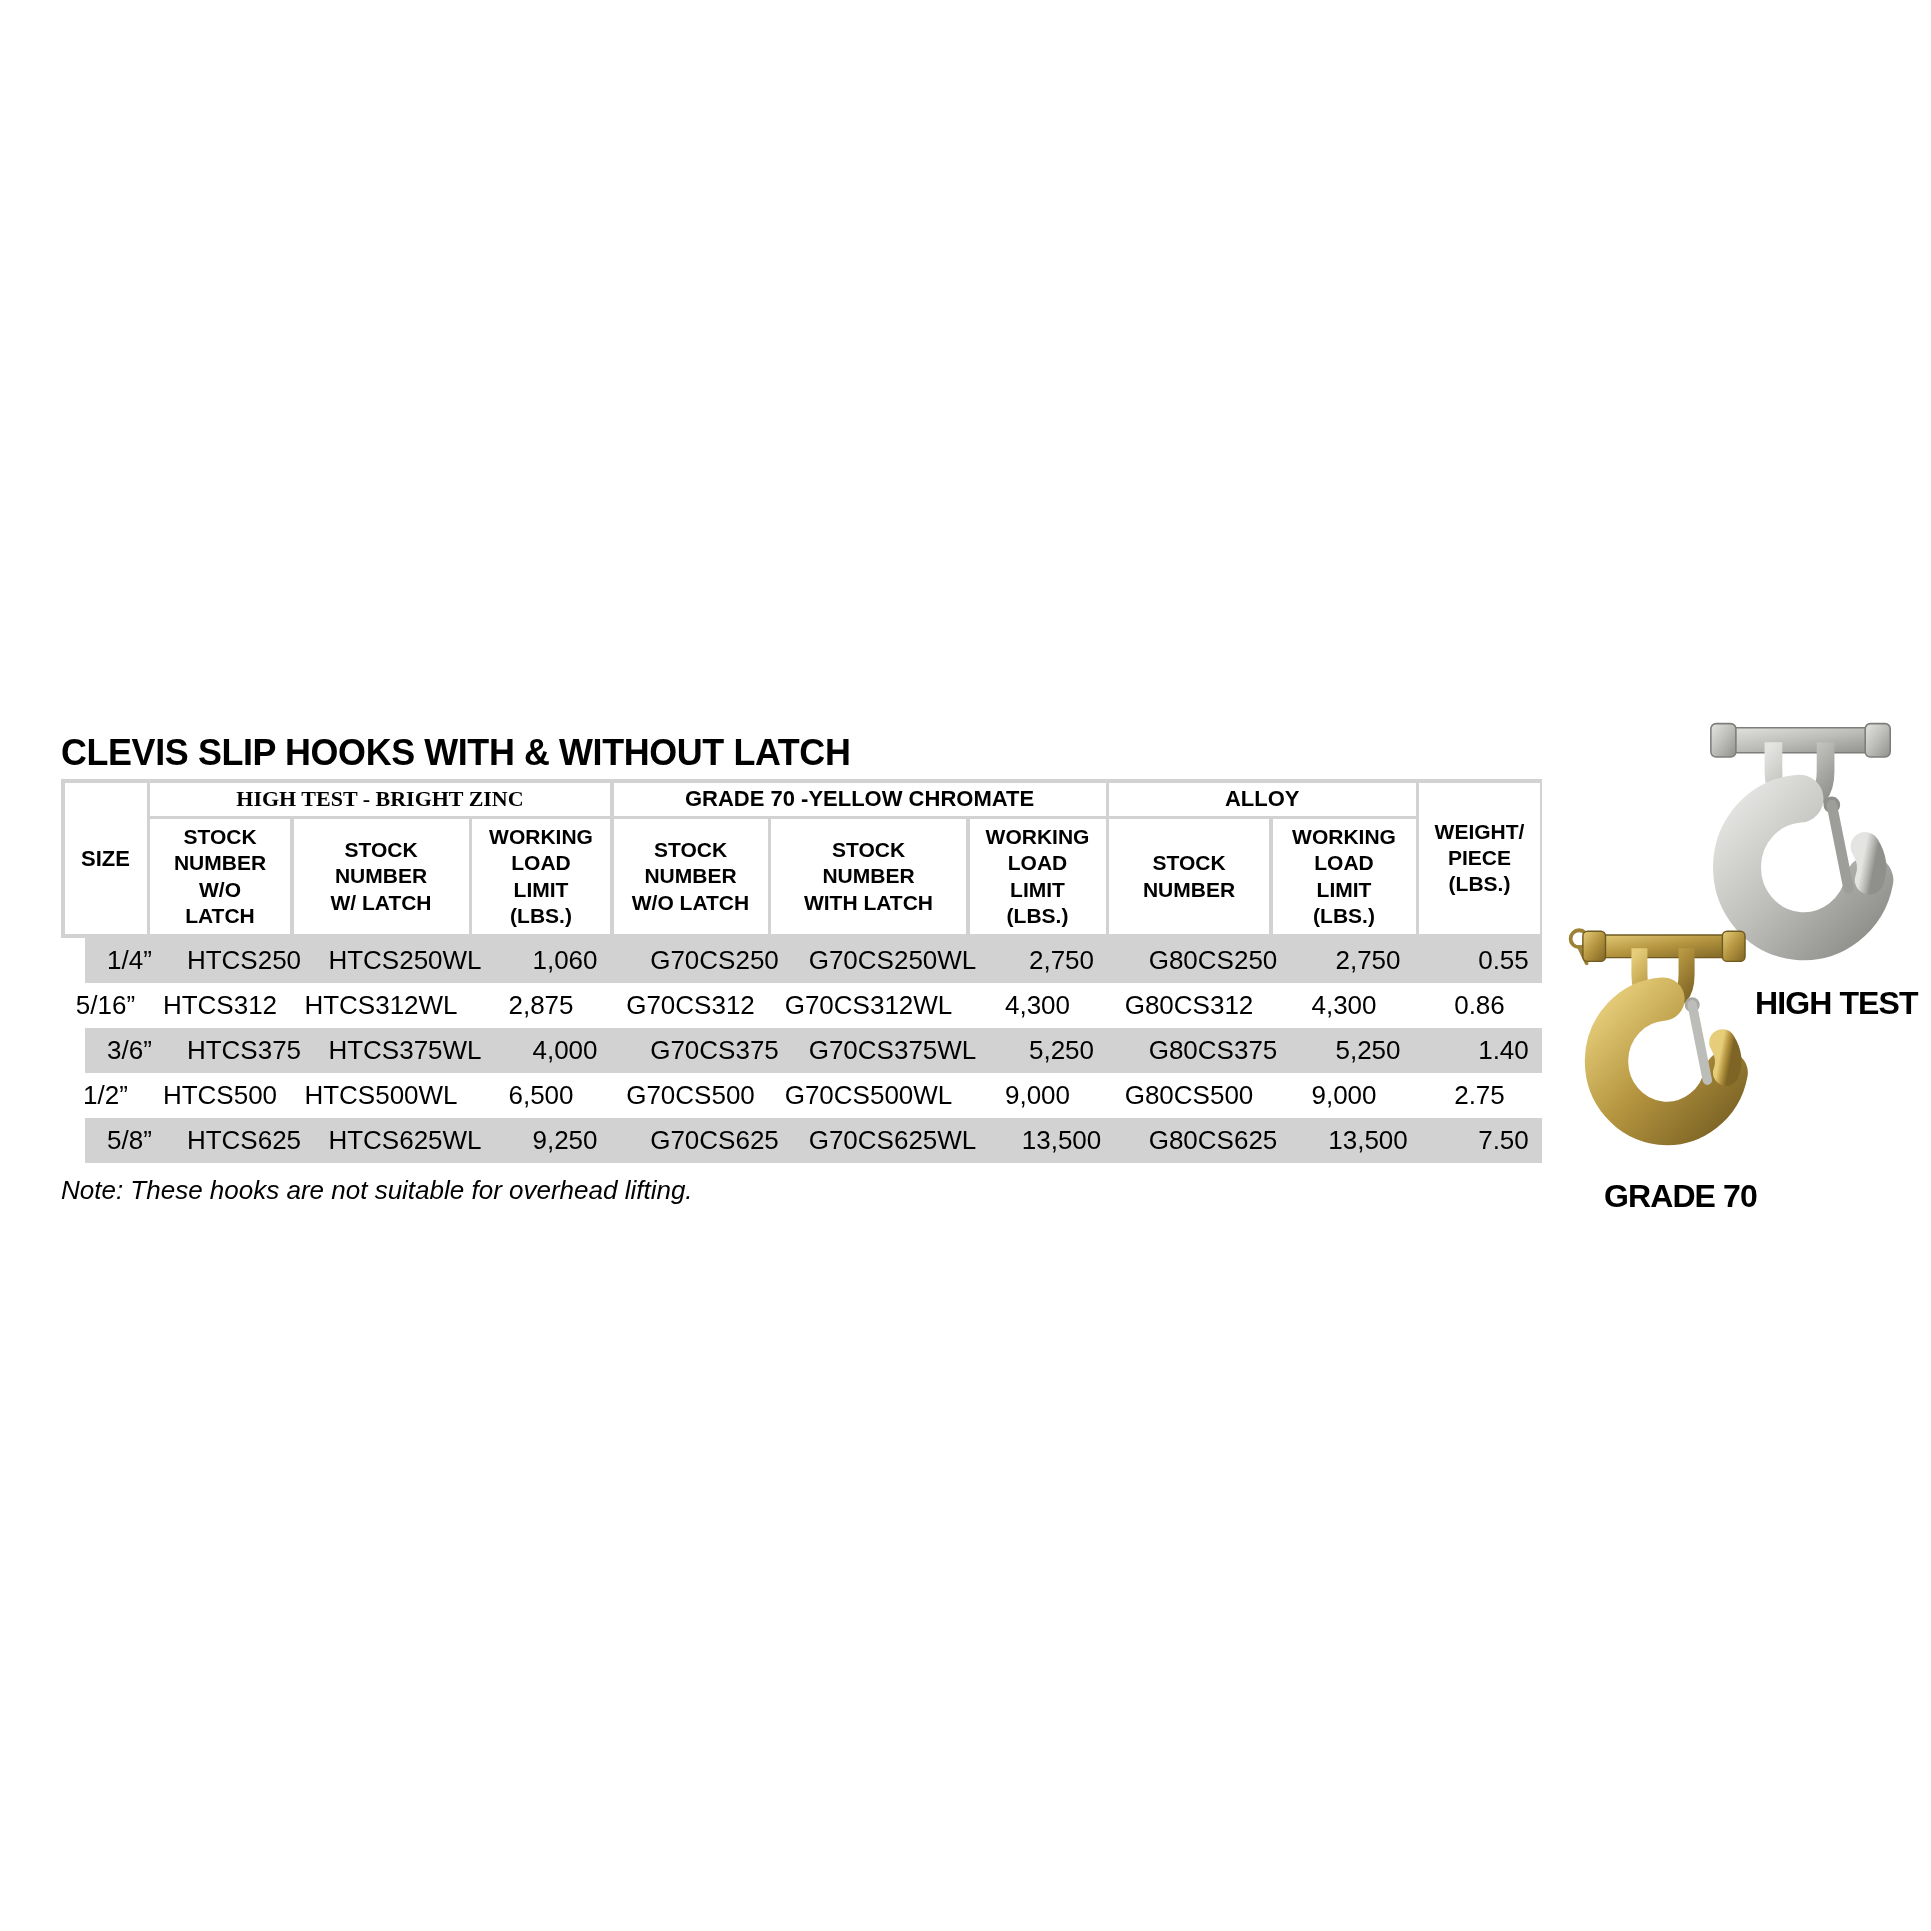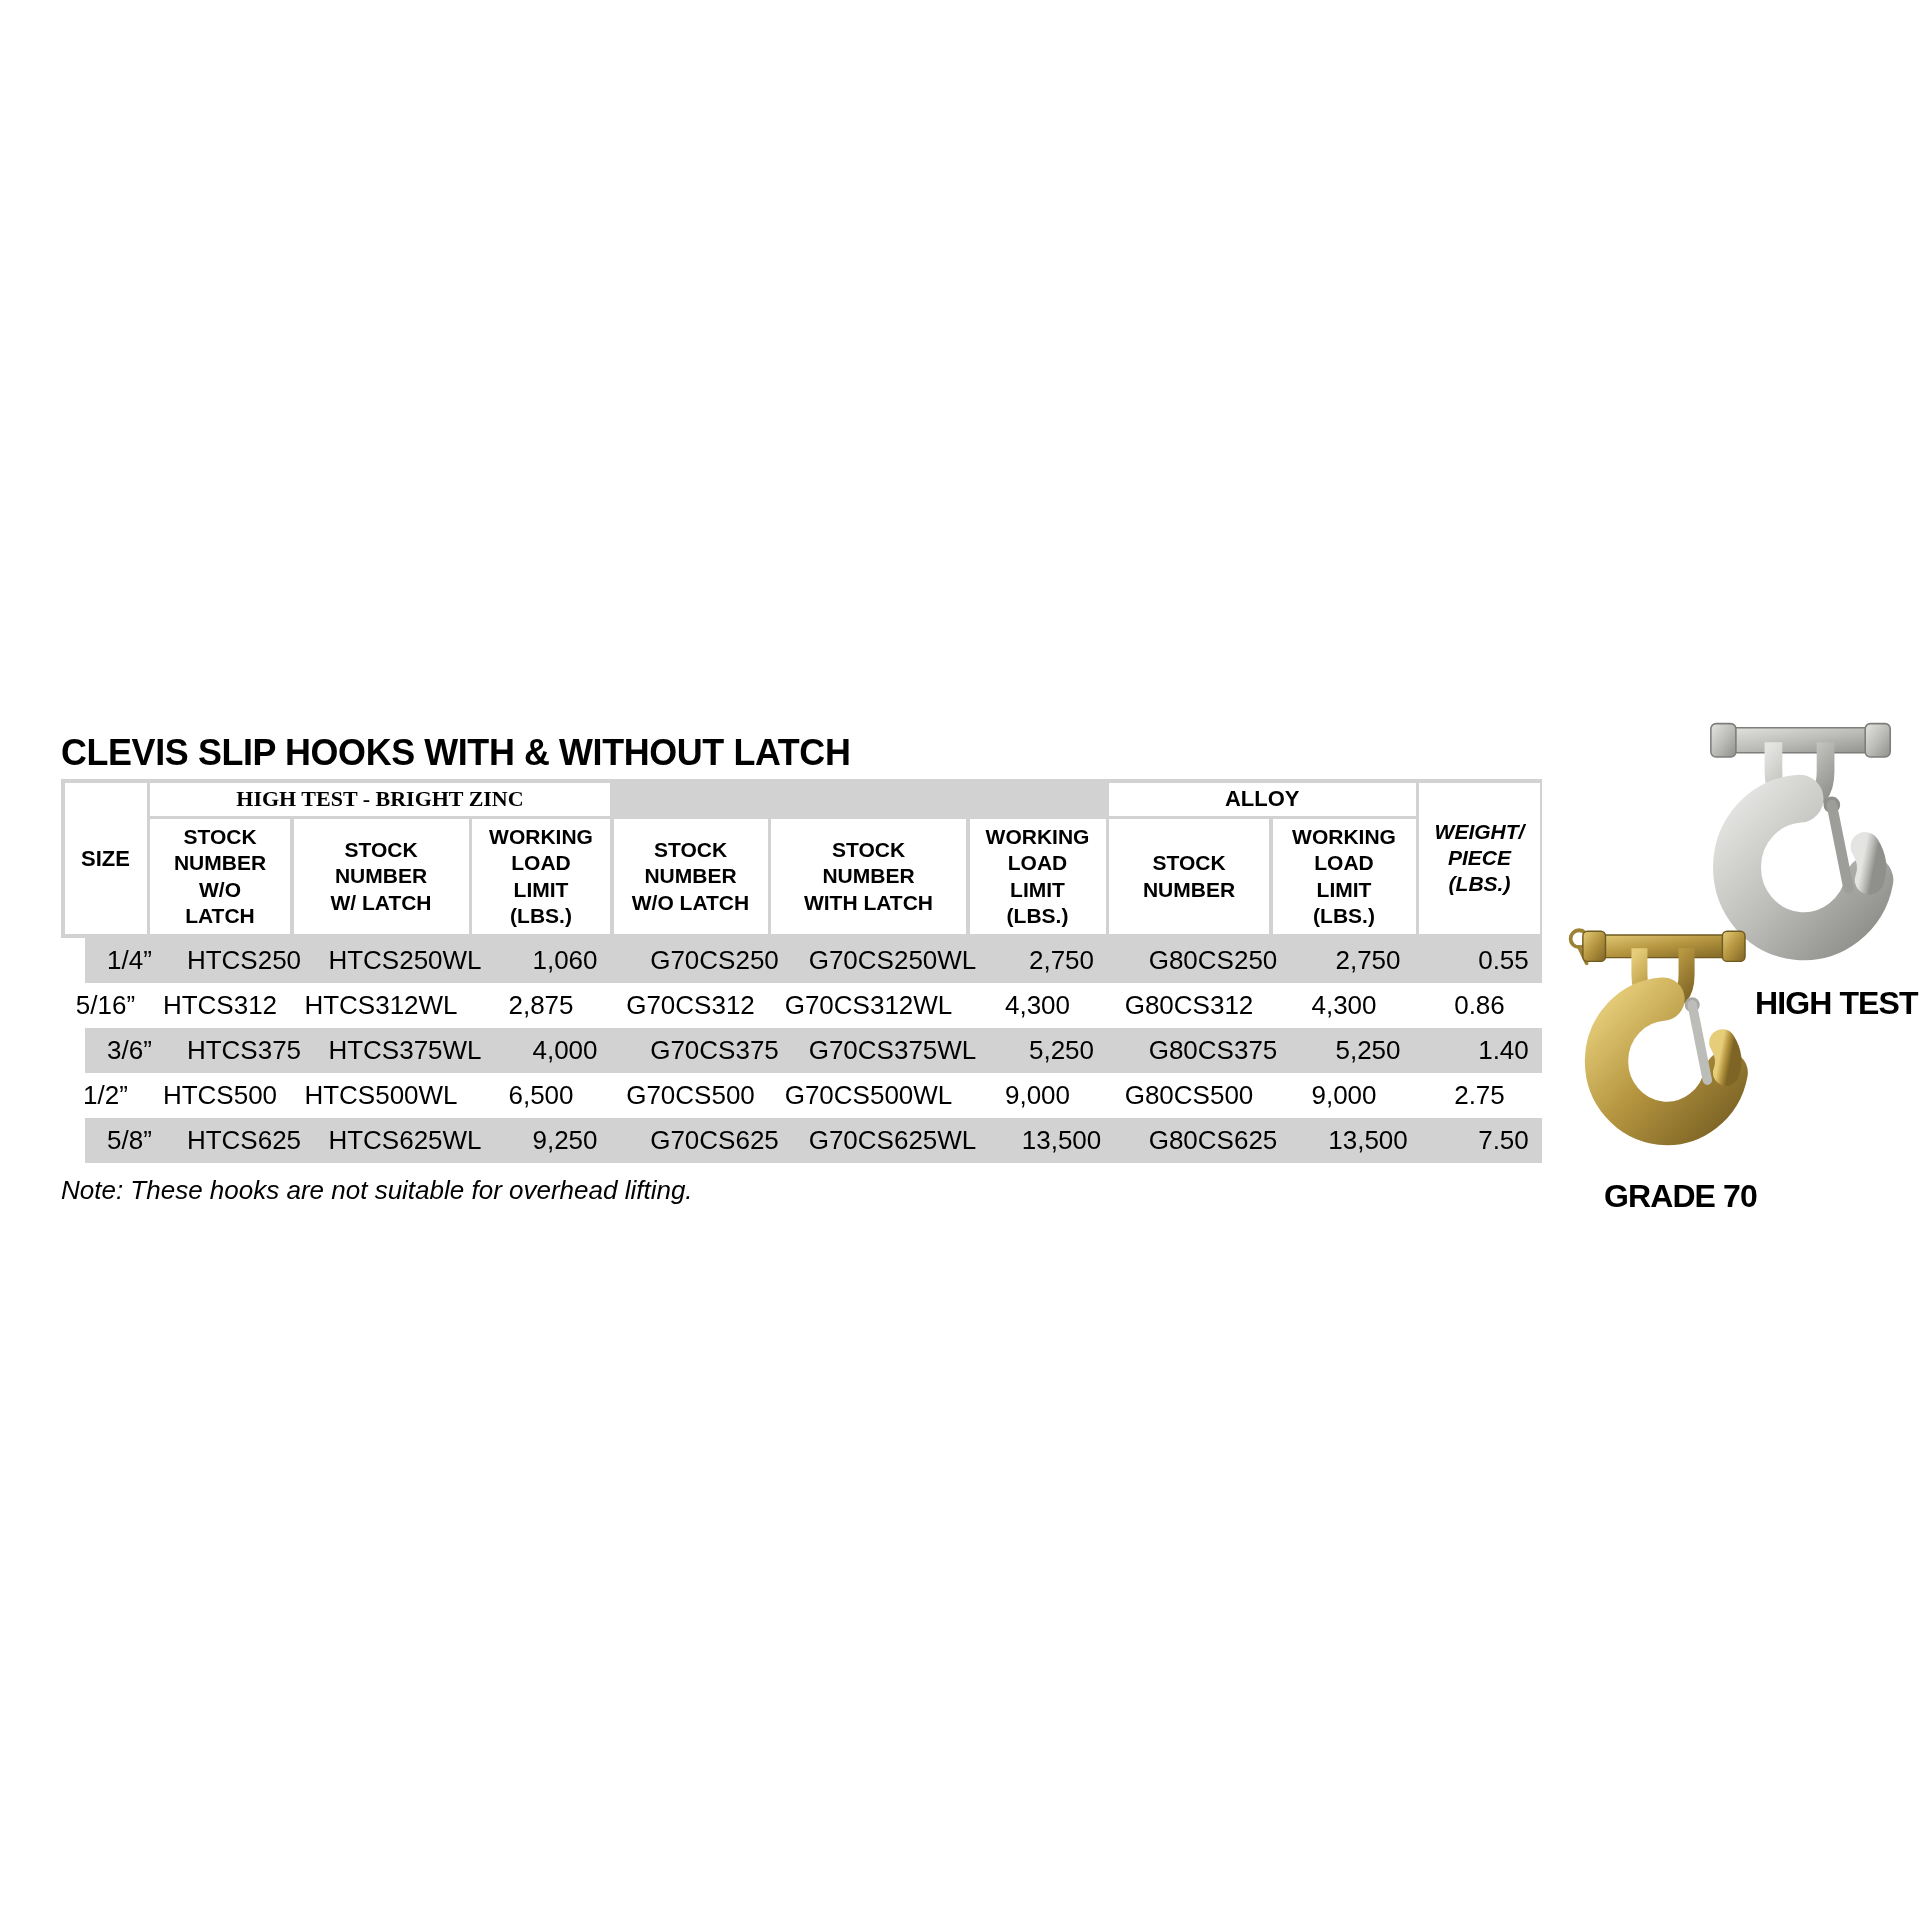--- a/index.html
+++ b/index.html
@@ -9,21 +9,21 @@
          letter-spacing:-0.4px;white-space:nowrap;transform:scaleX(0.97);transform-origin:left center;}
   
   .table-frame{position:absolute;left:61px;top:779px;width:1481px;}
   .thead{display:grid;
          grid-template-columns:82px 140px 175px 138px 154px 195px 136px 160px 143px 121px;
          grid-template-rows:33px 115px;
          gap:3.5px;padding:3.5px;background:#d2d2d2;box-sizing:border-box;}
   .hcell{background:#ffffff;display:flex;align-items:center;justify-content:center;
          text-align:center;font-weight:bold;font-size:21px;line-height:1.24;white-space:pre-line;}
   .hc-size{grid-column:1;grid-row:1/3;font-size:22px;}
-  .hc-weight{grid-column:10;grid-row:1/3;font-style:italic;}
+  .hc-weight{grid-column:10;grid-row:1/3;}
   .hc-g1{grid-column:2/5;grid-row:1;font-size:22px;font-family:Liberation Serif, serif;}
   .hc-g2{grid-column:5/8;grid-row:1;font-size:22px;}
   .hc-g3{grid-column:8/10;grid-row:1;font-size:22px;}
   .sc1{grid-column:2;grid-row:2;} .sc2{grid-column:3;grid-row:2;} .sc3{grid-column:4;grid-row:2;}
   .sc4{grid-column:5;grid-row:2;} .sc5{grid-column:6;grid-row:2;} .sc6{grid-column:7;grid-row:2;}
   .sc7{grid-column:8;grid-row:2;} .sc8{grid-column:9;grid-row:2;}
   .trow{display:grid;
         grid-template-columns:82px 140px 175px 138px 154px 195px 136px 160px 143px 121px;
         column-gap:3.5px;padding:0 3.5px;height:45px;align-items:center;box-sizing:border-box;}
   .trow.shade{background:#d2d2d2;margin-left:24px;}
@@ -42,20 +42,21 @@
 <body>
 
 <div class="page">
 
   <h1 class="title">CLEVIS SLIP HOOKS WITH &amp; WITHOUT LATCH</h1>
 
   <div class="table-frame">
     <div class="thead">
       <div class="hcell hc-size">SIZE</div>
       <div class="hcell hc-g1">HIGH TEST - BRIGHT ZINC</div>
+      <div class="hcell hc-g2">GRADE 70 -YELLOW CHROMATE</div>
       <div class="hcell hc-g3">ALLOY</div>
       <div class="hcell hc-weight">WEIGHT/
 PIECE
 (LBS.)</div>
       <div class="hcell sc1">STOCK
 NUMBER
 W/O
 LATCH</div>
       <div class="hcell sc2">STOCK
 NUMBER

